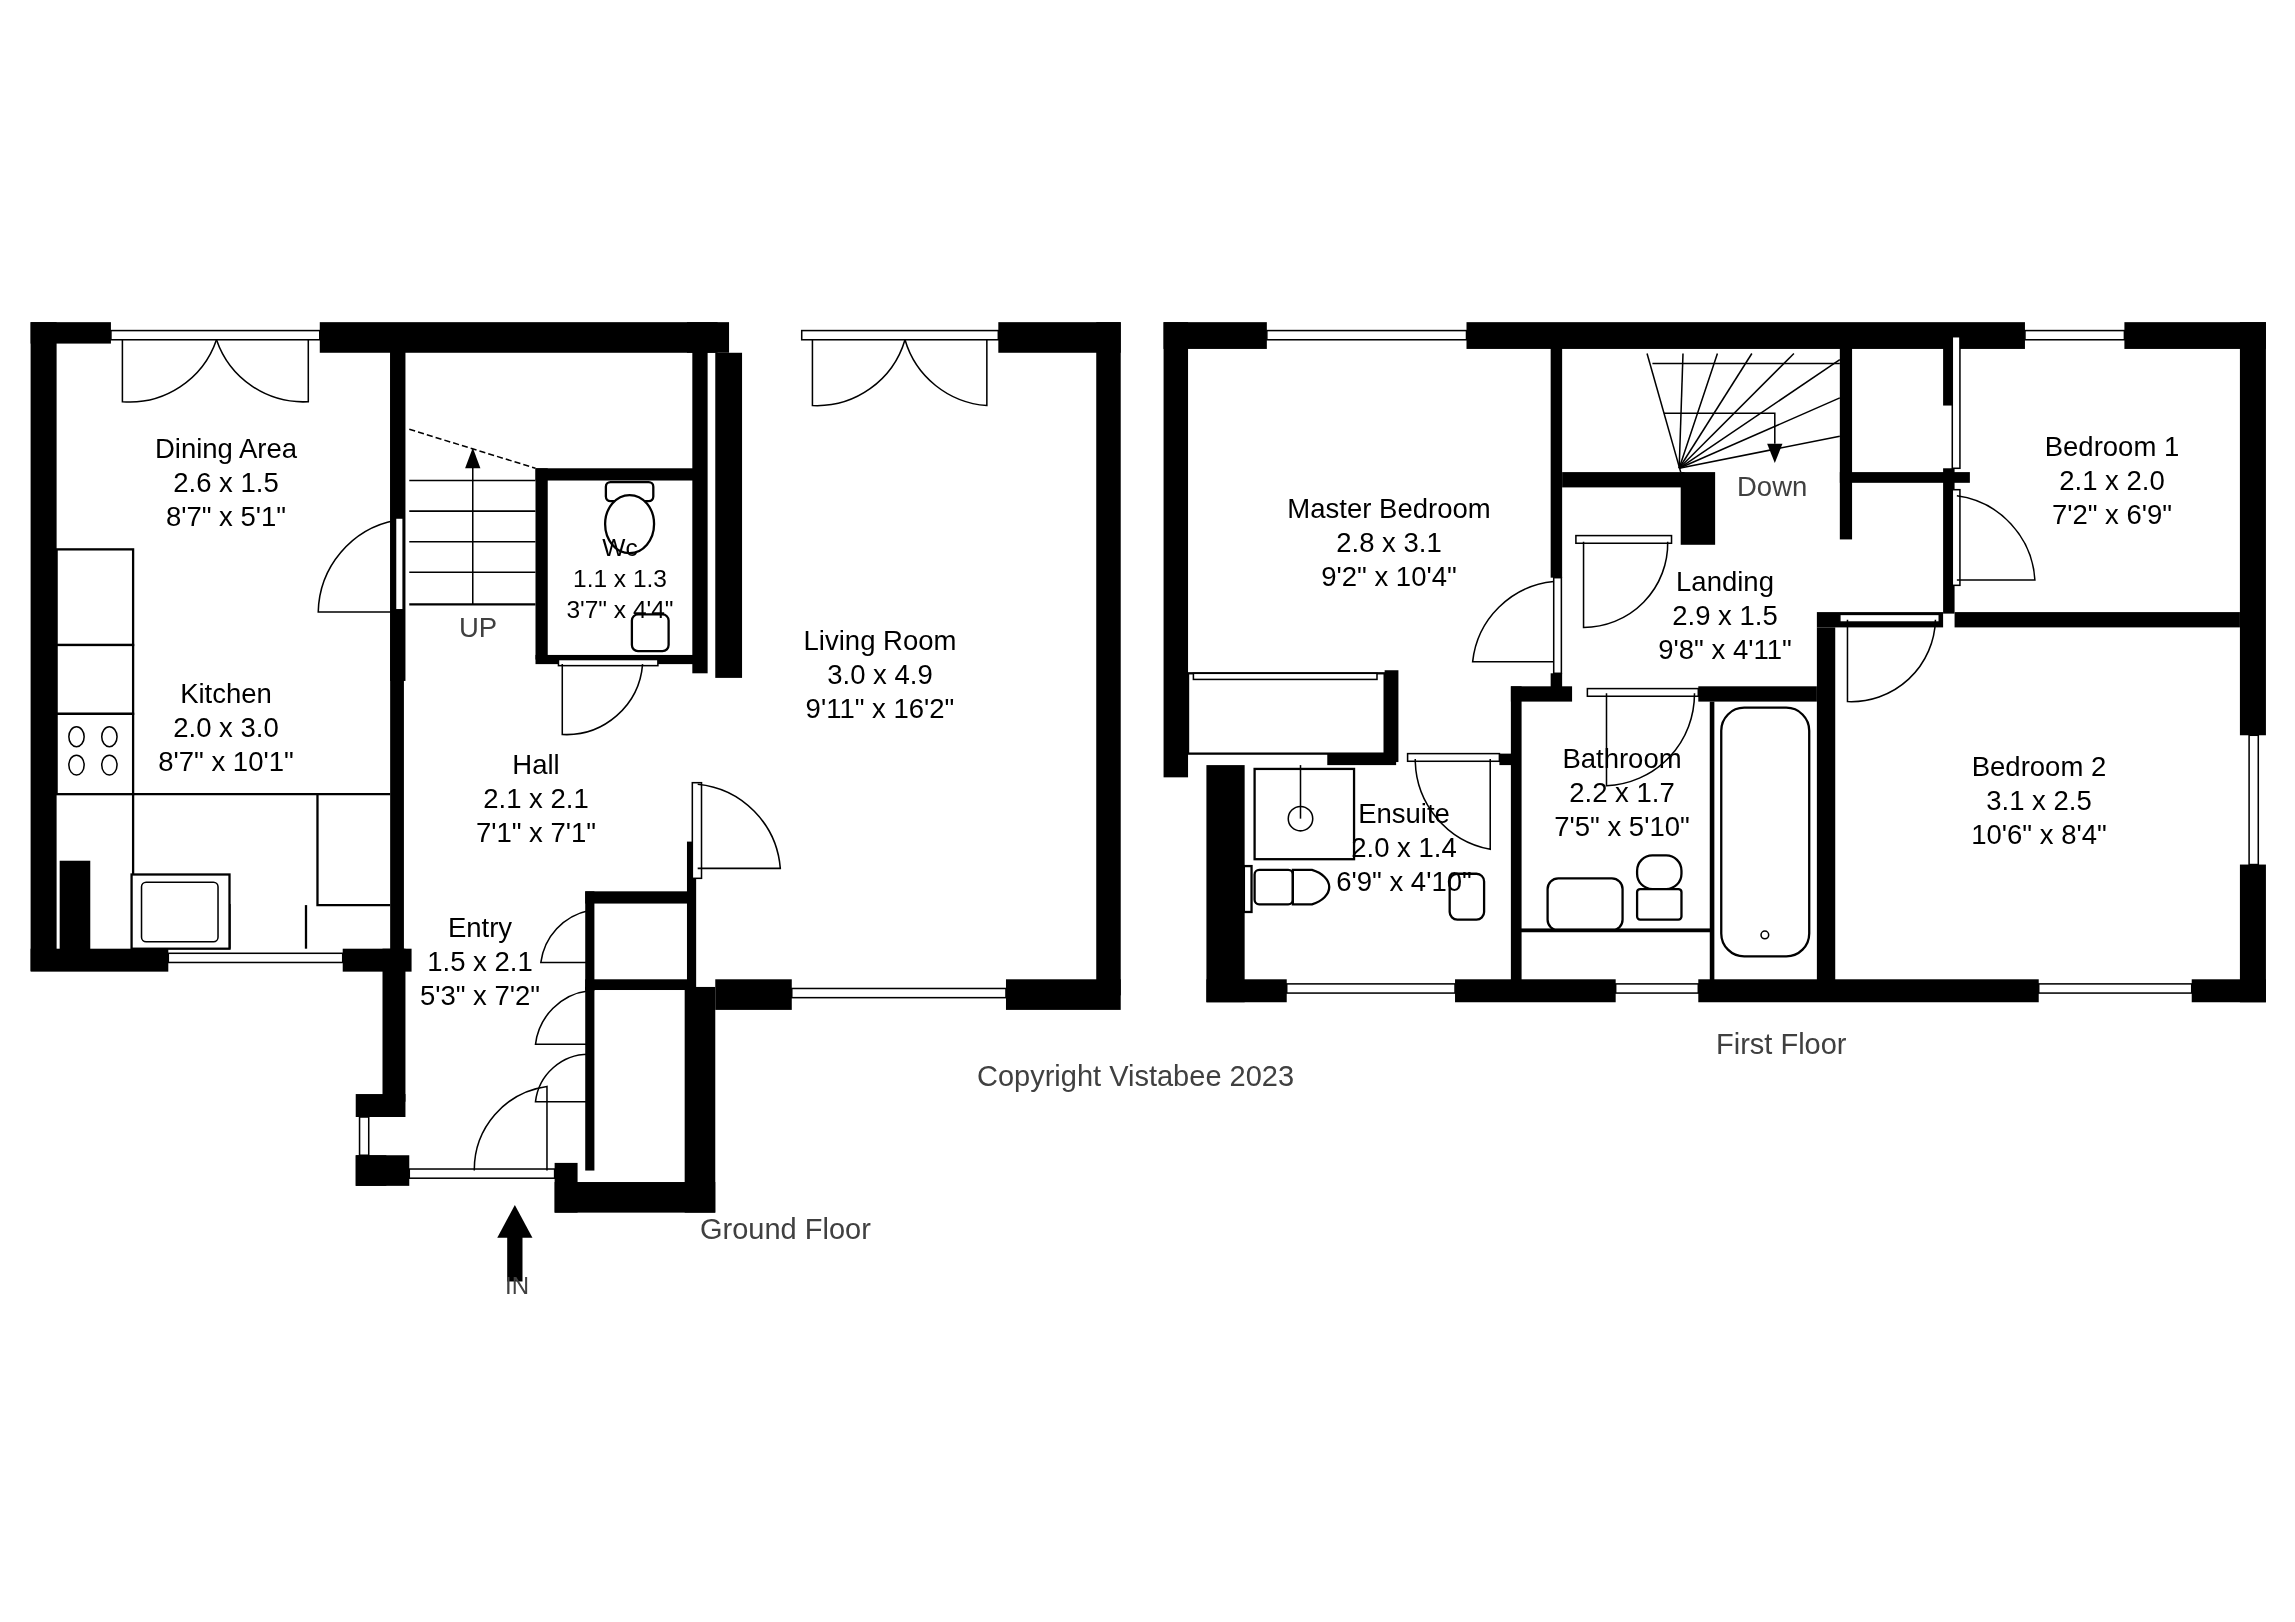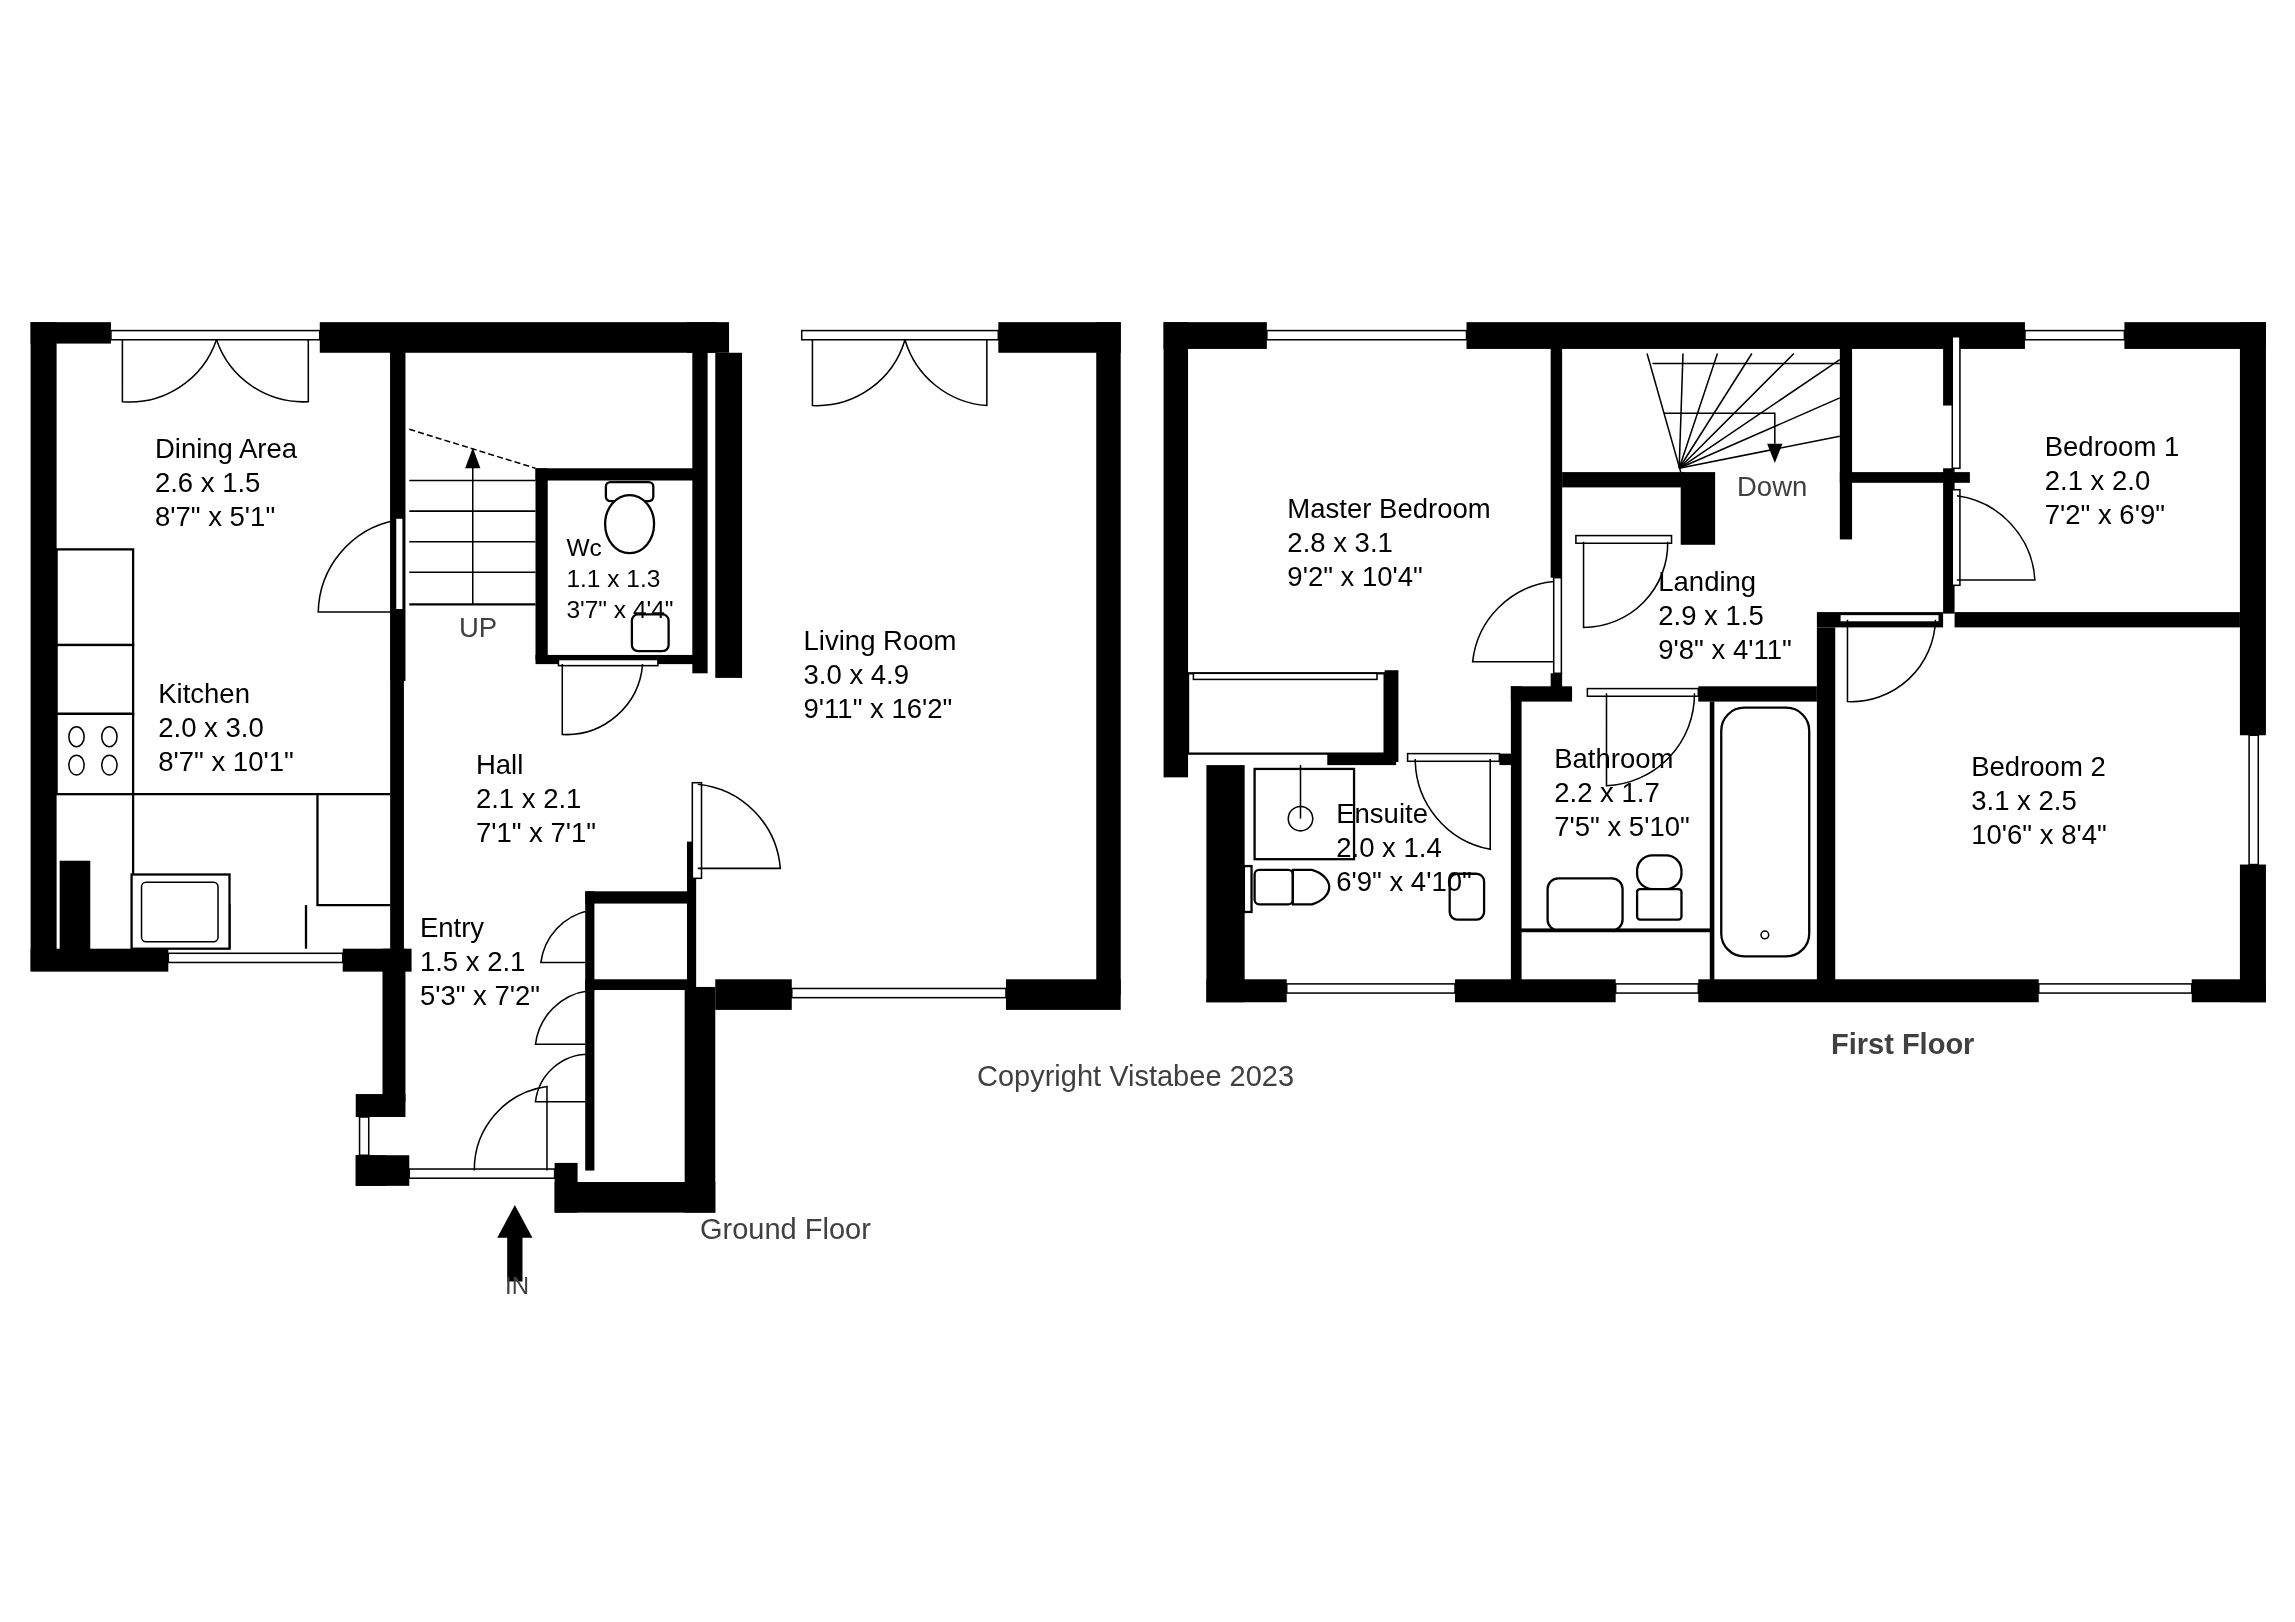--- a/index.html
+++ b/index.html
@@ -3,21 +3,21 @@
 <meta charset="utf-8">
 <style>
   html, body { margin:0; padding:0; background:#ffffff; }
   body { width:2295px; height:1622px; position:relative; overflow:hidden; font-family:"Liberation Sans", sans-serif; }
   svg { position:absolute; left:0; top:0; }
   .wall { fill:#000; }
   .line { stroke:#000; fill:none; stroke-width:3; }
   .thin { stroke:#000; fill:none; stroke-width:2; }
   .fix { stroke:#000; fill:#fff; stroke-width:3; }
   .win { fill:#fff; stroke:#000; stroke-width:2; }
-  .lbl { position:absolute; color:#000; font-size:27.5px; line-height:34px; transform:translateX(-50%); white-space:nowrap; }
+  .lbl { position:absolute; text-align:center; color:#000; font-size:27.5px; line-height:34px; transform:translateX(-50%); white-space:nowrap; }
   .lbl div { white-space:nowrap; }
   .cap { position:absolute; font-size:29px; color:#404040; white-space:nowrap; }
 </style>
 </head>
 <body>
 
 <svg width="2295" height="1622" viewBox="0 0 3000 2120">
 
   <g>
 
@@ -282,15 +282,15 @@
   <div>Ensuite</div>
   <div>2.0 x 1.4</div>
   <div>6'9" x 4'10"</div>
 </div>
 <div class="lbl" style="left:2039px; top:750px;">
   <div>Bedroom 2</div>
   <div>3.1 x 2.5</div>
   <div>10'6" x 8'4"</div>
 </div>
 <div class="cap" style="left:1737px; top:471px; font-size:27.5px;">Down</div>
-<div class="cap" style="left:1831px; top:1028px;font-weight:bold;">First Floor</div>
+<div class="cap" style="left:1716px; top:1028px;">First Floor</div>
 <div class="cap" style="left:977px; top:1060px;">Copyright Vistabee 2023</div>
 
 
 </body></html>

